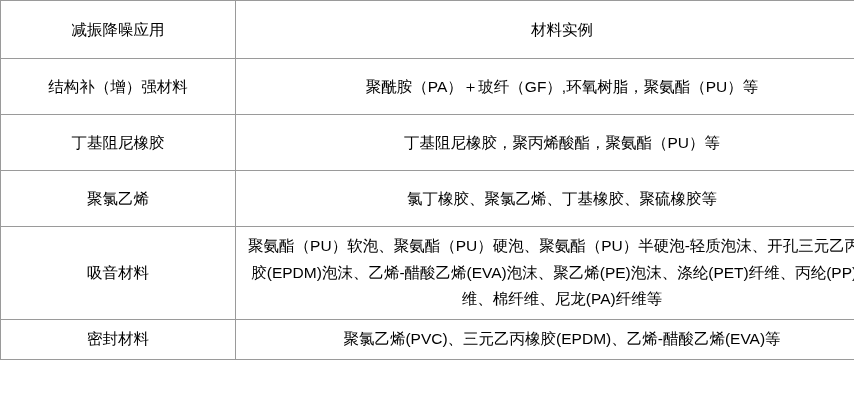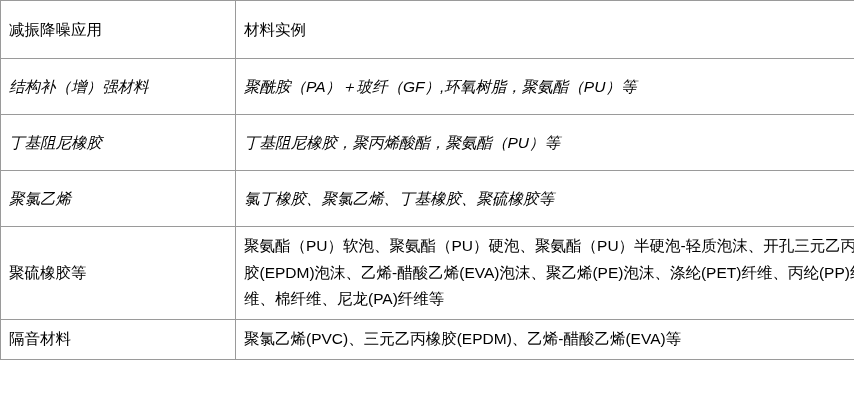--- a/index.html
+++ b/index.html
@@ -10,20 +10,21 @@
   body {
     width: 854px;
     height: 404px;
     font-family: "Liberation Sans", "DejaVu Sans", sans-serif;
     color: #000000;
     overflow: hidden;
   }
   .table-wrap {
     width: 790px;
     box-sizing: border-box;
+    text-align: center;
   }
   table.material-table {
     border-collapse: collapse;
     width: 854px;
     table-layout: fixed;
   }
   table.material-table td {
     border: 1px solid #9a9a9a;
     vertical-align: middle;
     padding: 6px 8px;
@@ -36,21 +37,20 @@
     width: 218px;
   }
   table.material-table td.col-right {
     width: 636px;
   }
   tr.row-header td {
     height: 45px;
   }
   tr.row-1 td, tr.row-2 td, tr.row-3 td {
     height: 43px;
-    font-style: italic;
   }
   .cell-text {
     display: block;
   }
   .tall-cell .cell-text {
     line-height: 1.72;
   }
 </style>
 </head>
 <body>
@@ -85,29 +85,29 @@
       <tr class="row-3">
         <td class="col-left">
           <span class="cell-text">聚氯乙烯</span>
         </td>
         <td class="col-right">
           <span class="cell-text">氯丁橡胶、聚氯乙烯、丁基橡胶、聚硫橡胶等</span>
         </td>
       </tr>
       <tr class="row-4 tall-cell">
         <td class="col-left">
-          <span class="cell-text">聚硫橡胶等</span>
+          <span class="cell-text">吸音材料</span>
         </td>
         <td class="col-right">
           <span class="cell-text">聚氨酯（PU）软泡、聚氨酯（PU）硬泡、聚氨酯（PU）半硬泡-轻质泡沫、开孔三元乙丙橡胶(EPDM)泡沫、乙烯-醋酸乙烯(EVA)泡沫、聚乙烯(PE)泡沫、涤纶(PET)纤维、丙纶(PP)纤维、棉纤维、尼龙(PA)纤维等</span>
         </td>
       </tr>
       <tr class="row-5 tall-cell">
         <td class="col-left">
-          <span class="cell-text">隔音材料</span>
+          <span class="cell-text">密封材料</span>
         </td>
         <td class="col-right">
           <span class="cell-text">聚氯乙烯(PVC)、三元乙丙橡胶(EPDM)、乙烯-醋酸乙烯(EVA)等</span>
         </td>
       </tr>
     </tbody>
   </table>
 </div>
 
 </body></html>

